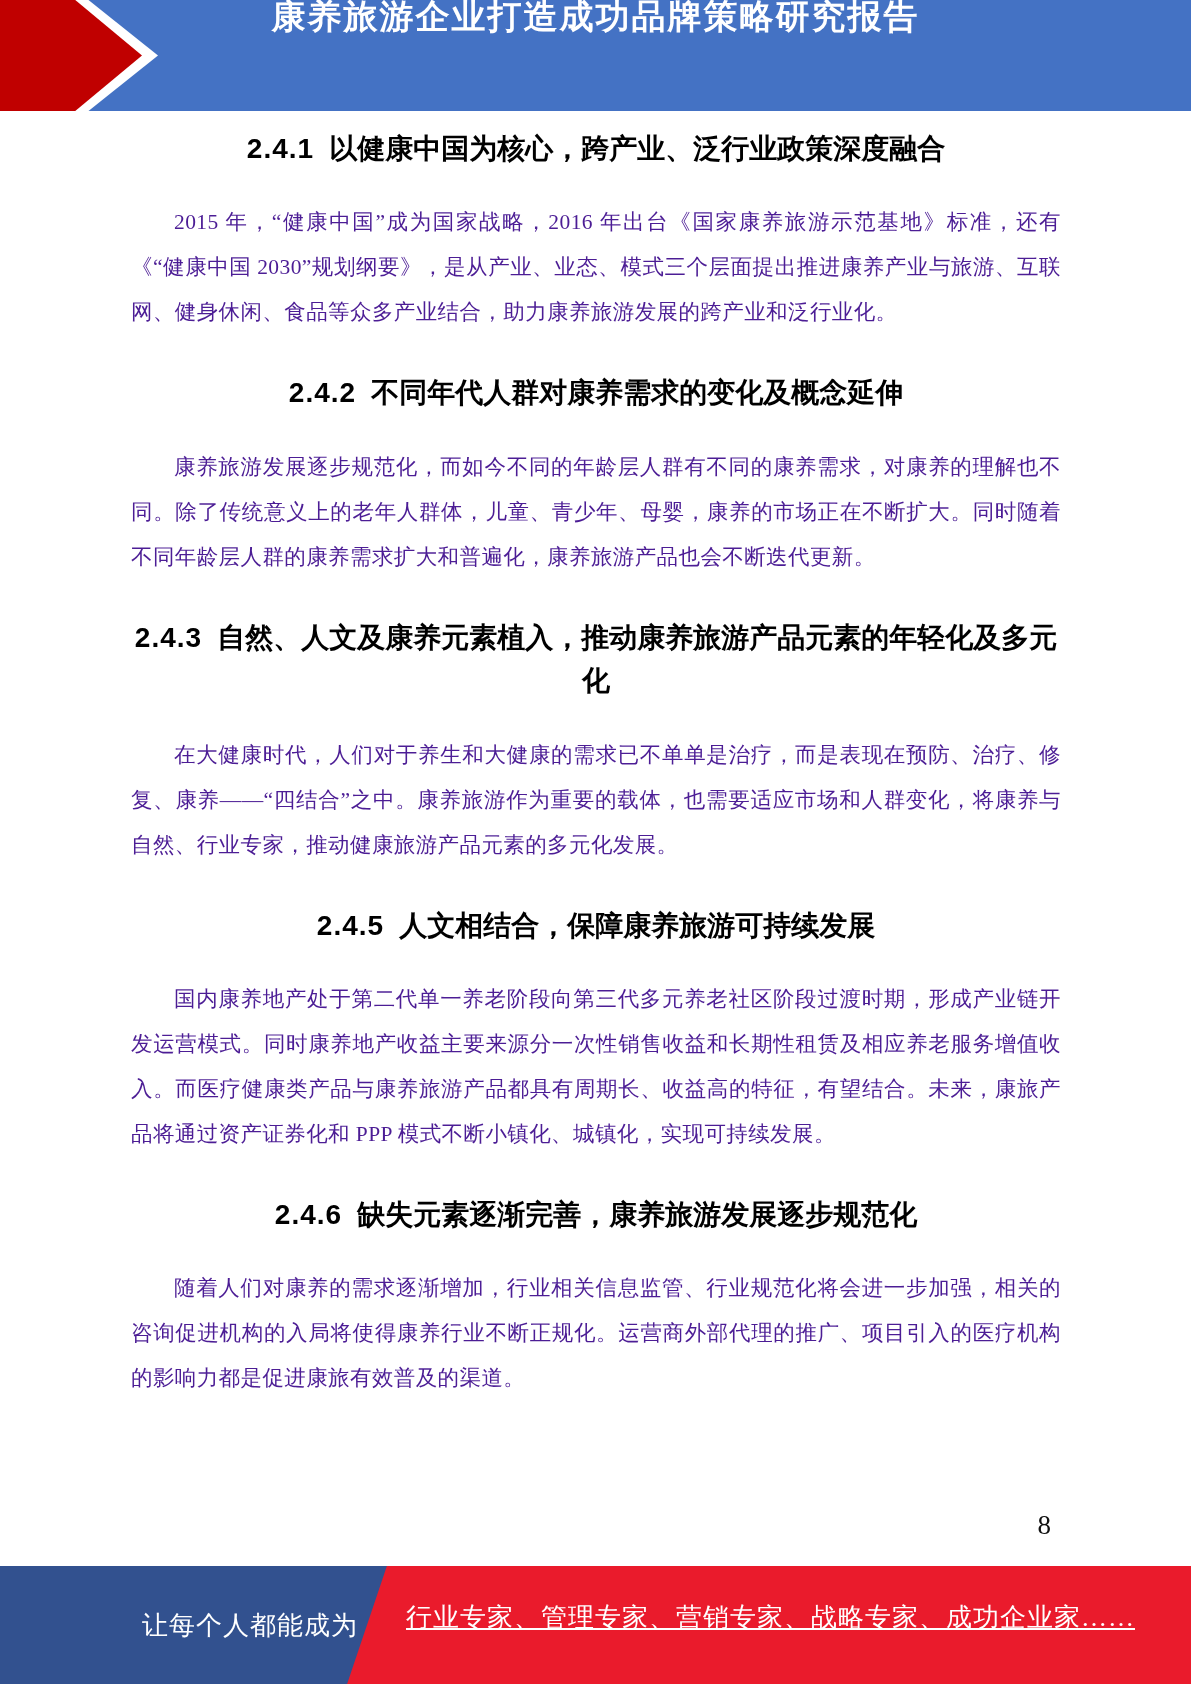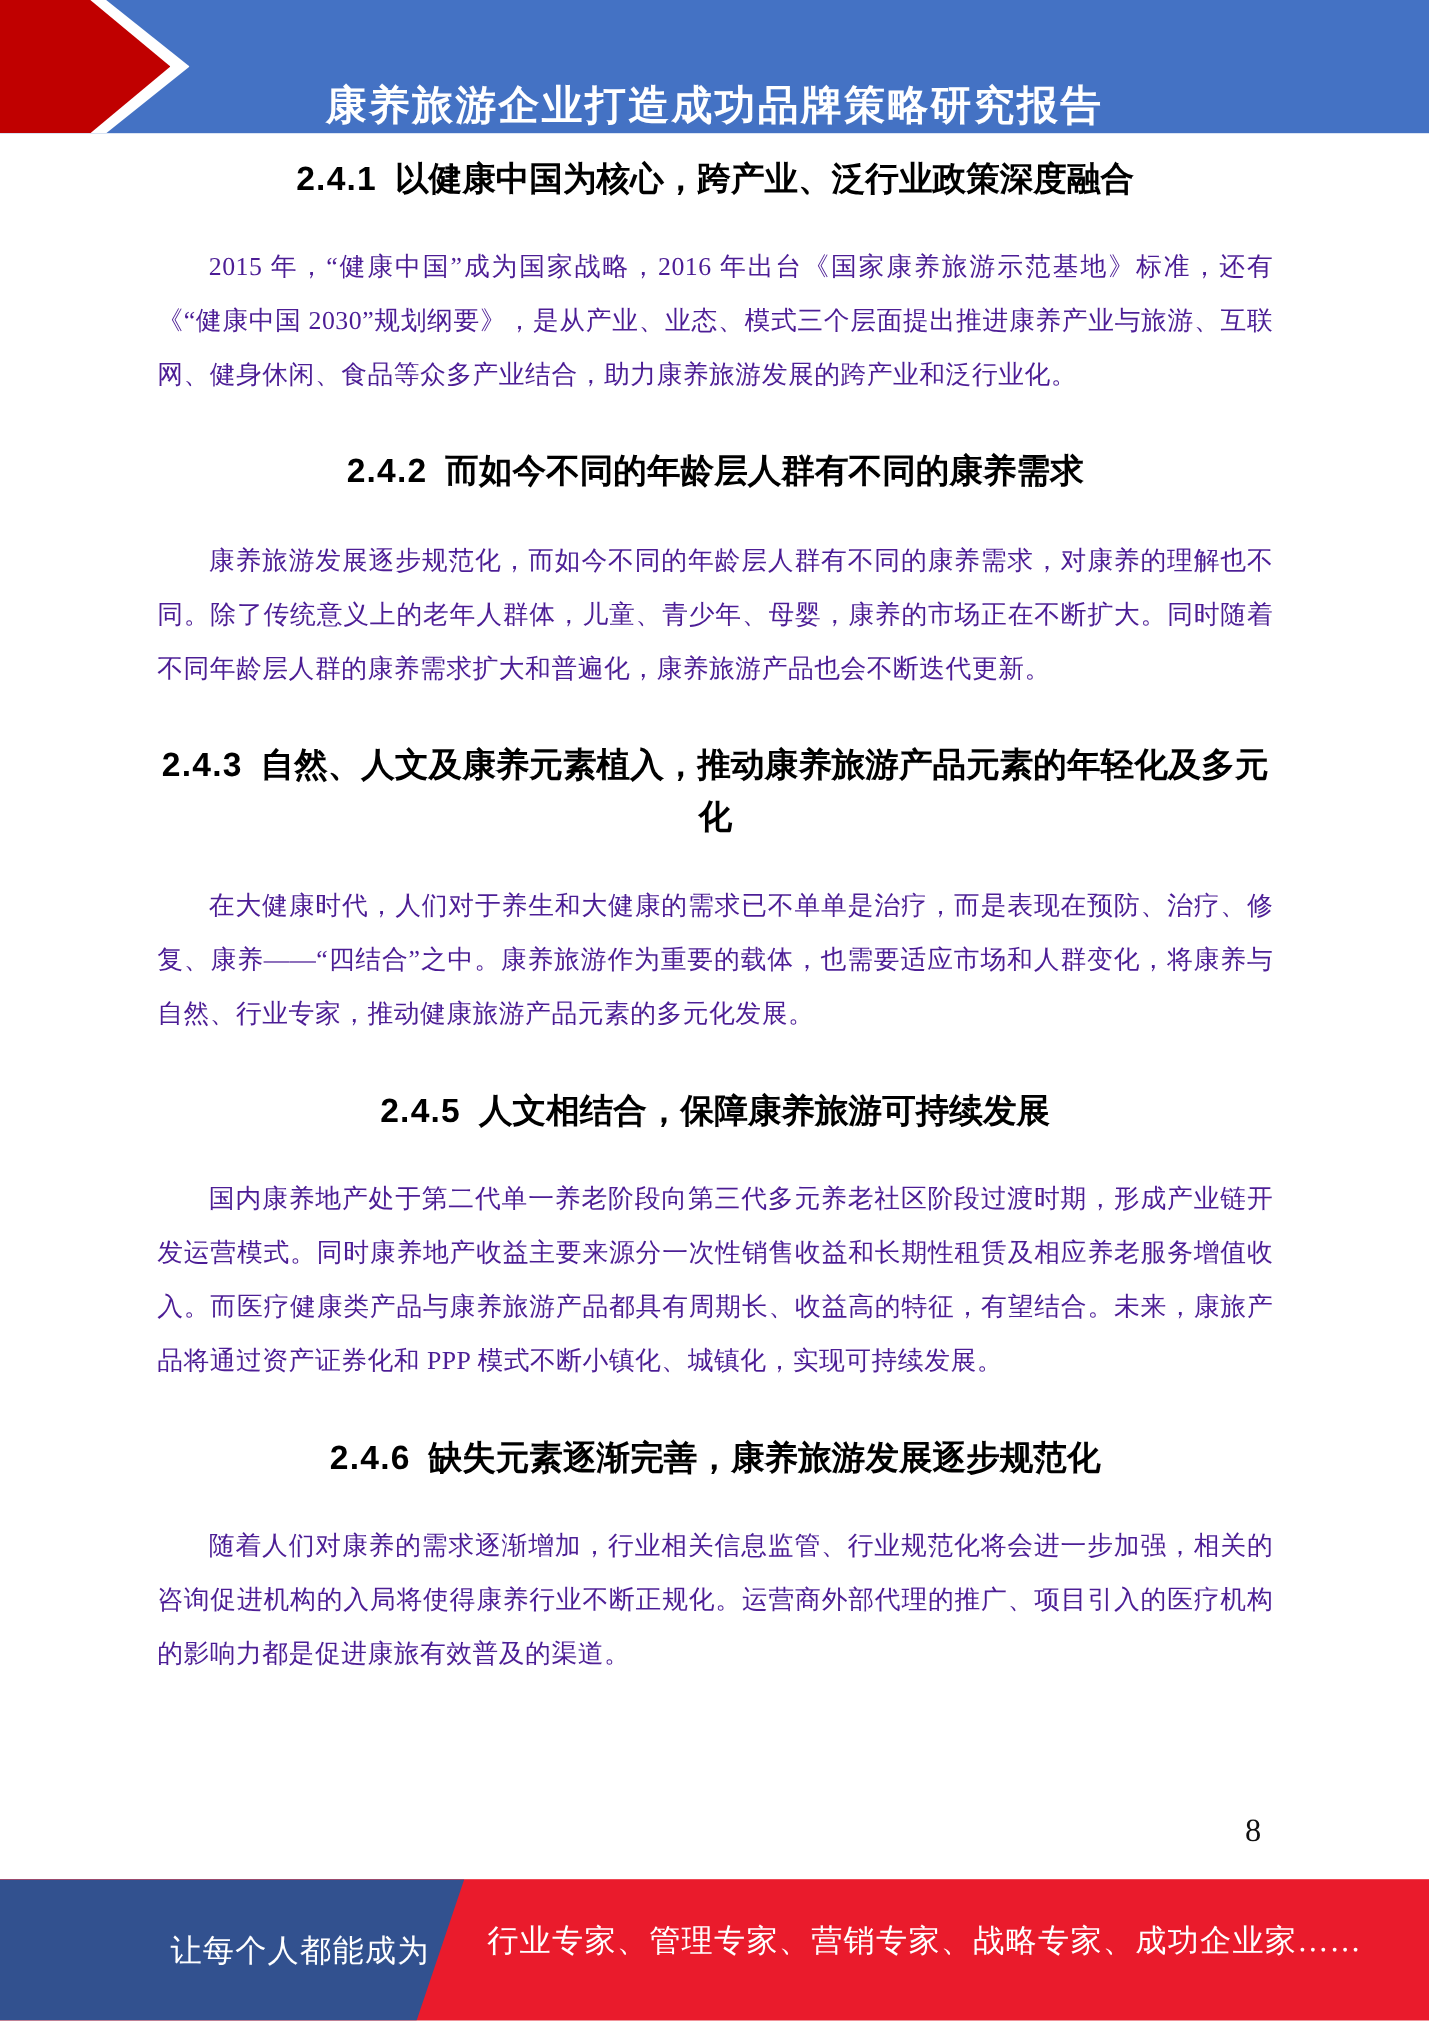--- a/index.html
+++ b/index.html
@@ -15,21 +15,21 @@
     color: #000000;
   }
 
   
   .banner {
     position: relative;
     width: 100%;
     height: 111px;
     background: #4472C4;
     display: flex;
-    align-items: flex-end;
+    align-items: flex-start;
     justify-content: center;
   }
   .arrow-wrap { position: absolute; left: 0; top: 0; width: 160px; height: 111px; }
   .arrow-white {
     position: absolute; left: 0; top: 0; width: 158px; height: 111px;
     background: #ffffff;
     clip-path: polygon(0 0, 56% 0, 100% 50%, 56% 100%, 0 100%);
   }
   .arrow-red {
     position: absolute; left: 0; top: 0; width: 142px; height: 111px;
@@ -103,20 +103,21 @@
   .footer-red-text {
     position: absolute;
     left: 406px; top: 0;
     height: 102px;
     display: flex;
     align-items: center;
     color: #ffffff;
     font-size: 26px;
     letter-spacing: 1px;
     white-space: nowrap;
+    text-decoration: underline;
   }
 </style>
 </head>
 <body>
 
 <div class="page">
 
   <header class="banner">
     <div class="arrow-wrap">
       <div class="arrow-white"></div>
@@ -126,21 +127,21 @@
   </header>
 
   <main class="content">
 
     <section>
       <h2><span class="hnum">2.4.1</span><span class="htitle">以健康中国为核心，跨产业、泛行业政策深度融合</span></h2>
       <p>2015 年，“健康中国”成为国家战略，2016 年出台《国家康养旅游示范基地》标准，还有《“健康中国 2030”规划纲要》，是从产业、业态、模式三个层面提出推进康养产业与旅游、互联网、健身休闲、食品等众多产业结合，助力康养旅游发展的跨产业和泛行业化。</p>
     </section>
 
     <section>
-      <h2><span class="hnum">2.4.2</span><span class="htitle">而如今不同的年龄层人群有不同的康养需求</span></h2>
+      <h2><span class="hnum">2.4.2</span><span class="htitle">不同年代人群对康养需求的变化及概念延伸</span></h2>
       <p>康养旅游发展逐步规范化，而如今不同的年龄层人群有不同的康养需求，对康养的理解也不同。除了传统意义上的老年人群体，儿童、青少年、母婴，康养的市场正在不断扩大。同时随着不同年龄层人群的康养需求扩大和普遍化，康养旅游产品也会不断迭代更新。</p>
     </section>
 
     <section>
       <h2><span class="hnum">2.4.3</span><span class="htitle">自然、人文及康养元素植入，推动康养旅游产品元素的年轻化及多元化</span></h2>
       <p>在大健康时代，人们对于养生和大健康的需求已不单单是治疗，而是表现在预防、治疗、修复、康养——“四结合”之中。康养旅游作为重要的载体，也需要适应市场和人群变化，将康养与自然、行业专家，推动健康旅游产品元素的多元化发展。</p>
     </section>
 
 
     <section>

